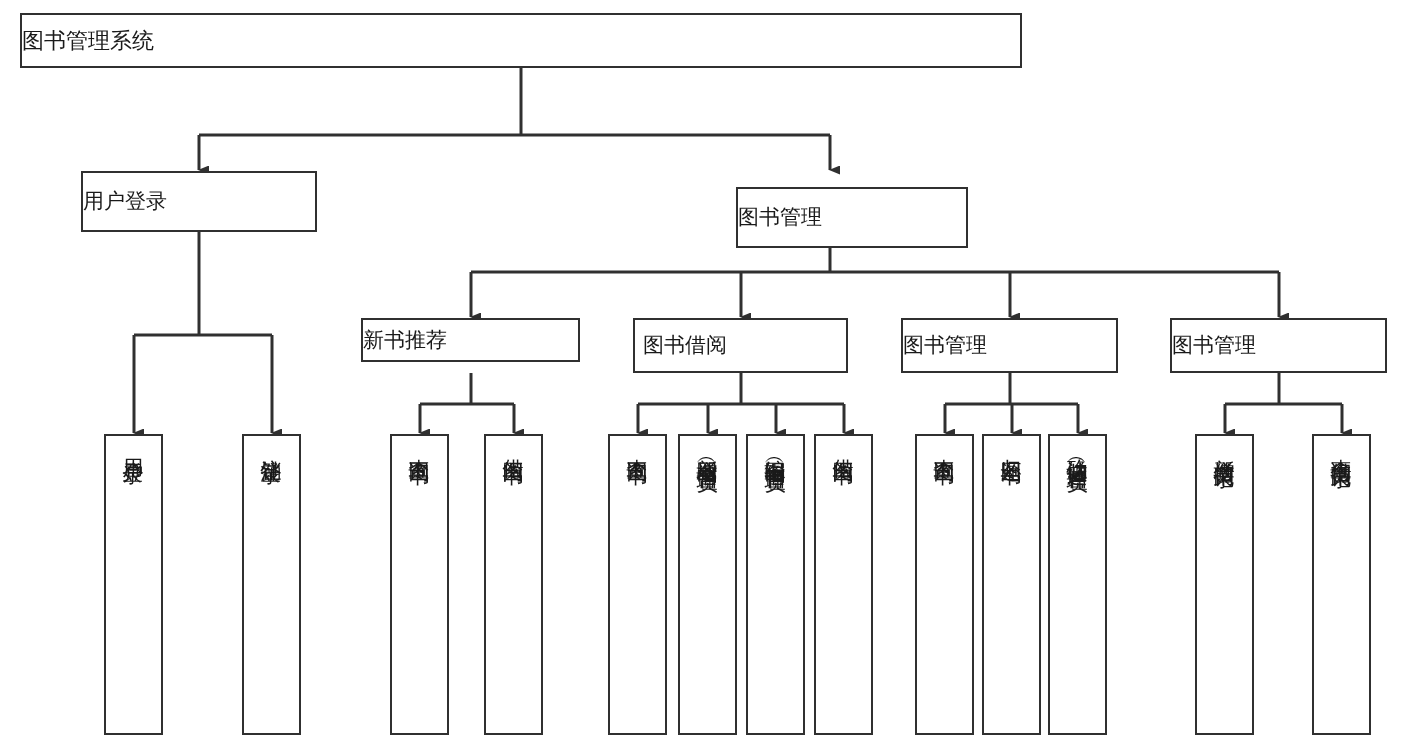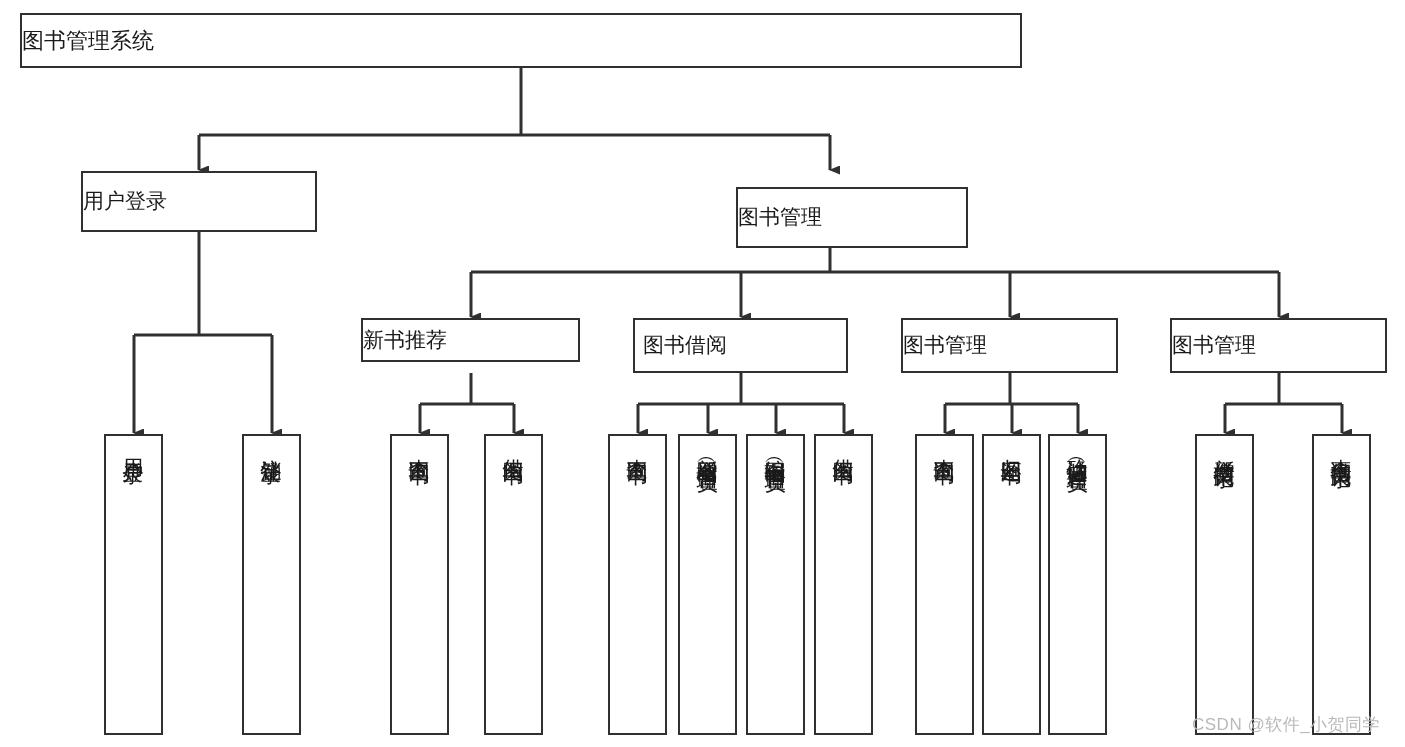--- a/index.html
+++ b/index.html
@@ -175,14 +175,13 @@
         <span class="node-label">确认归还（管理员）</span>
       </div>
       <div class="node vertical" style="left: 1195px; top: 434px; width: 59px; height: 301px;">
         <span class="node-label">新增借阅记录</span>
       </div>
       <div class="node vertical" style="left: 1312px; top: 434px; width: 59px; height: 301px;">
         <span class="node-label">查询借阅记录</span>
       </div>
     </div>
 
-  <div id="watermark">CSDN @软件_小贺同学</div>
 </div>
 
 </body></html>

